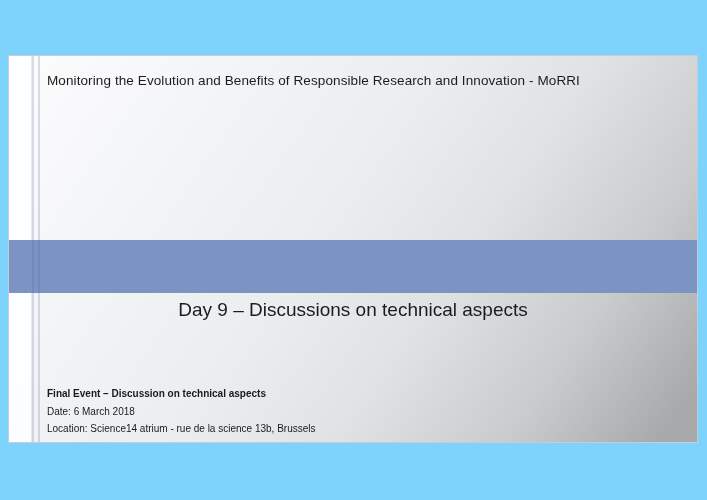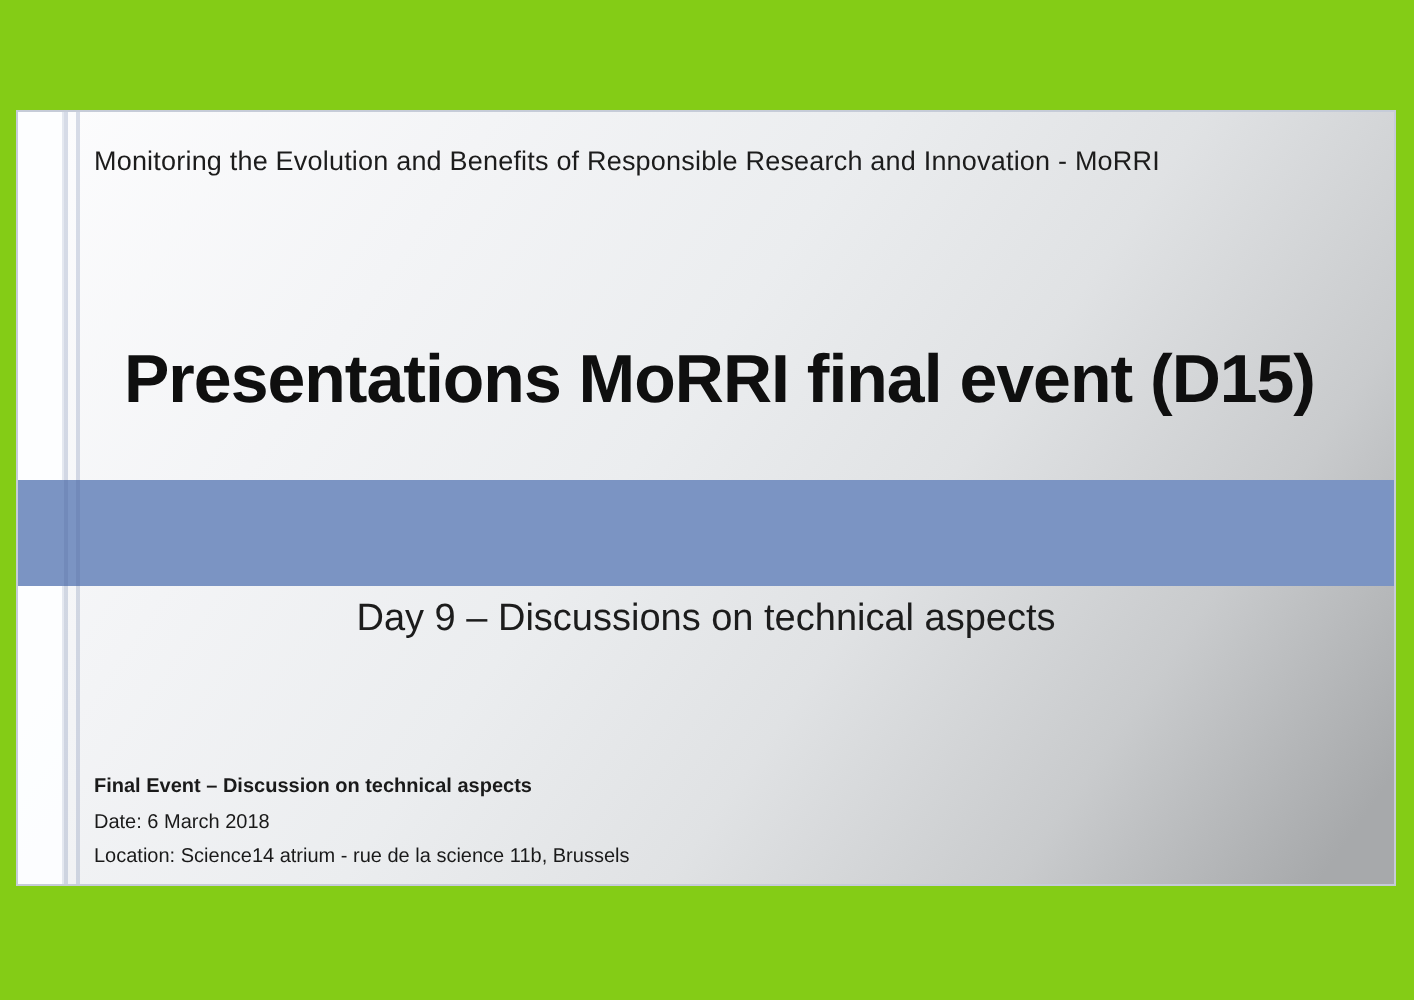--- a/index.html
+++ b/index.html
@@ -4,21 +4,21 @@
 <style>
   html, body {
     margin: 0;
     padding: 0;
     background: #ffffff;
   }
   #canvas {
     position: relative;
     width: 707px;
     height: 500px;
-    background: #84cc16;
+    background: #7dd3fc;
     overflow: hidden;
     font-family: "Liberation Sans", sans-serif;
   }
   .slide {
     position: absolute;
     left: 8px;
     top: 55px;
     width: 688px;
     height: 386px;
     border: 1px solid #c6ccd8;
@@ -113,24 +113,23 @@
 
     <div class="accent-strip"></div>
 
     <div class="accent-band" style="background-color: rgb(123, 148, 195);"></div>
 
     <div class="accent-vline v1"></div>
     <div class="accent-vline v2"></div>
 
     <div class="slide-header">Monitoring the Evolution and Benefits of Responsible Research and Innovation - MoRRI</div>
 
-    <div class="slide-title">Presentations MoRRI final event (D15)</div>
 
     <div class="slide-subtitle">Day 9 – Discussions on technical aspects</div>
 
     <div class="slide-footer">
       <div class="footer-line bold">Final Event – Discussion on technical aspects</div>
       <div class="footer-line">Date: 6 March 2018</div>
-      <div class="footer-line">Location: Science14 atrium - rue de la science 11b, Brussels</div>
+      <div class="footer-line">Location: Science14 atrium - rue de la science 13b, Brussels</div>
     </div>
 
   </div>
 </div>
 
 </body></html>

